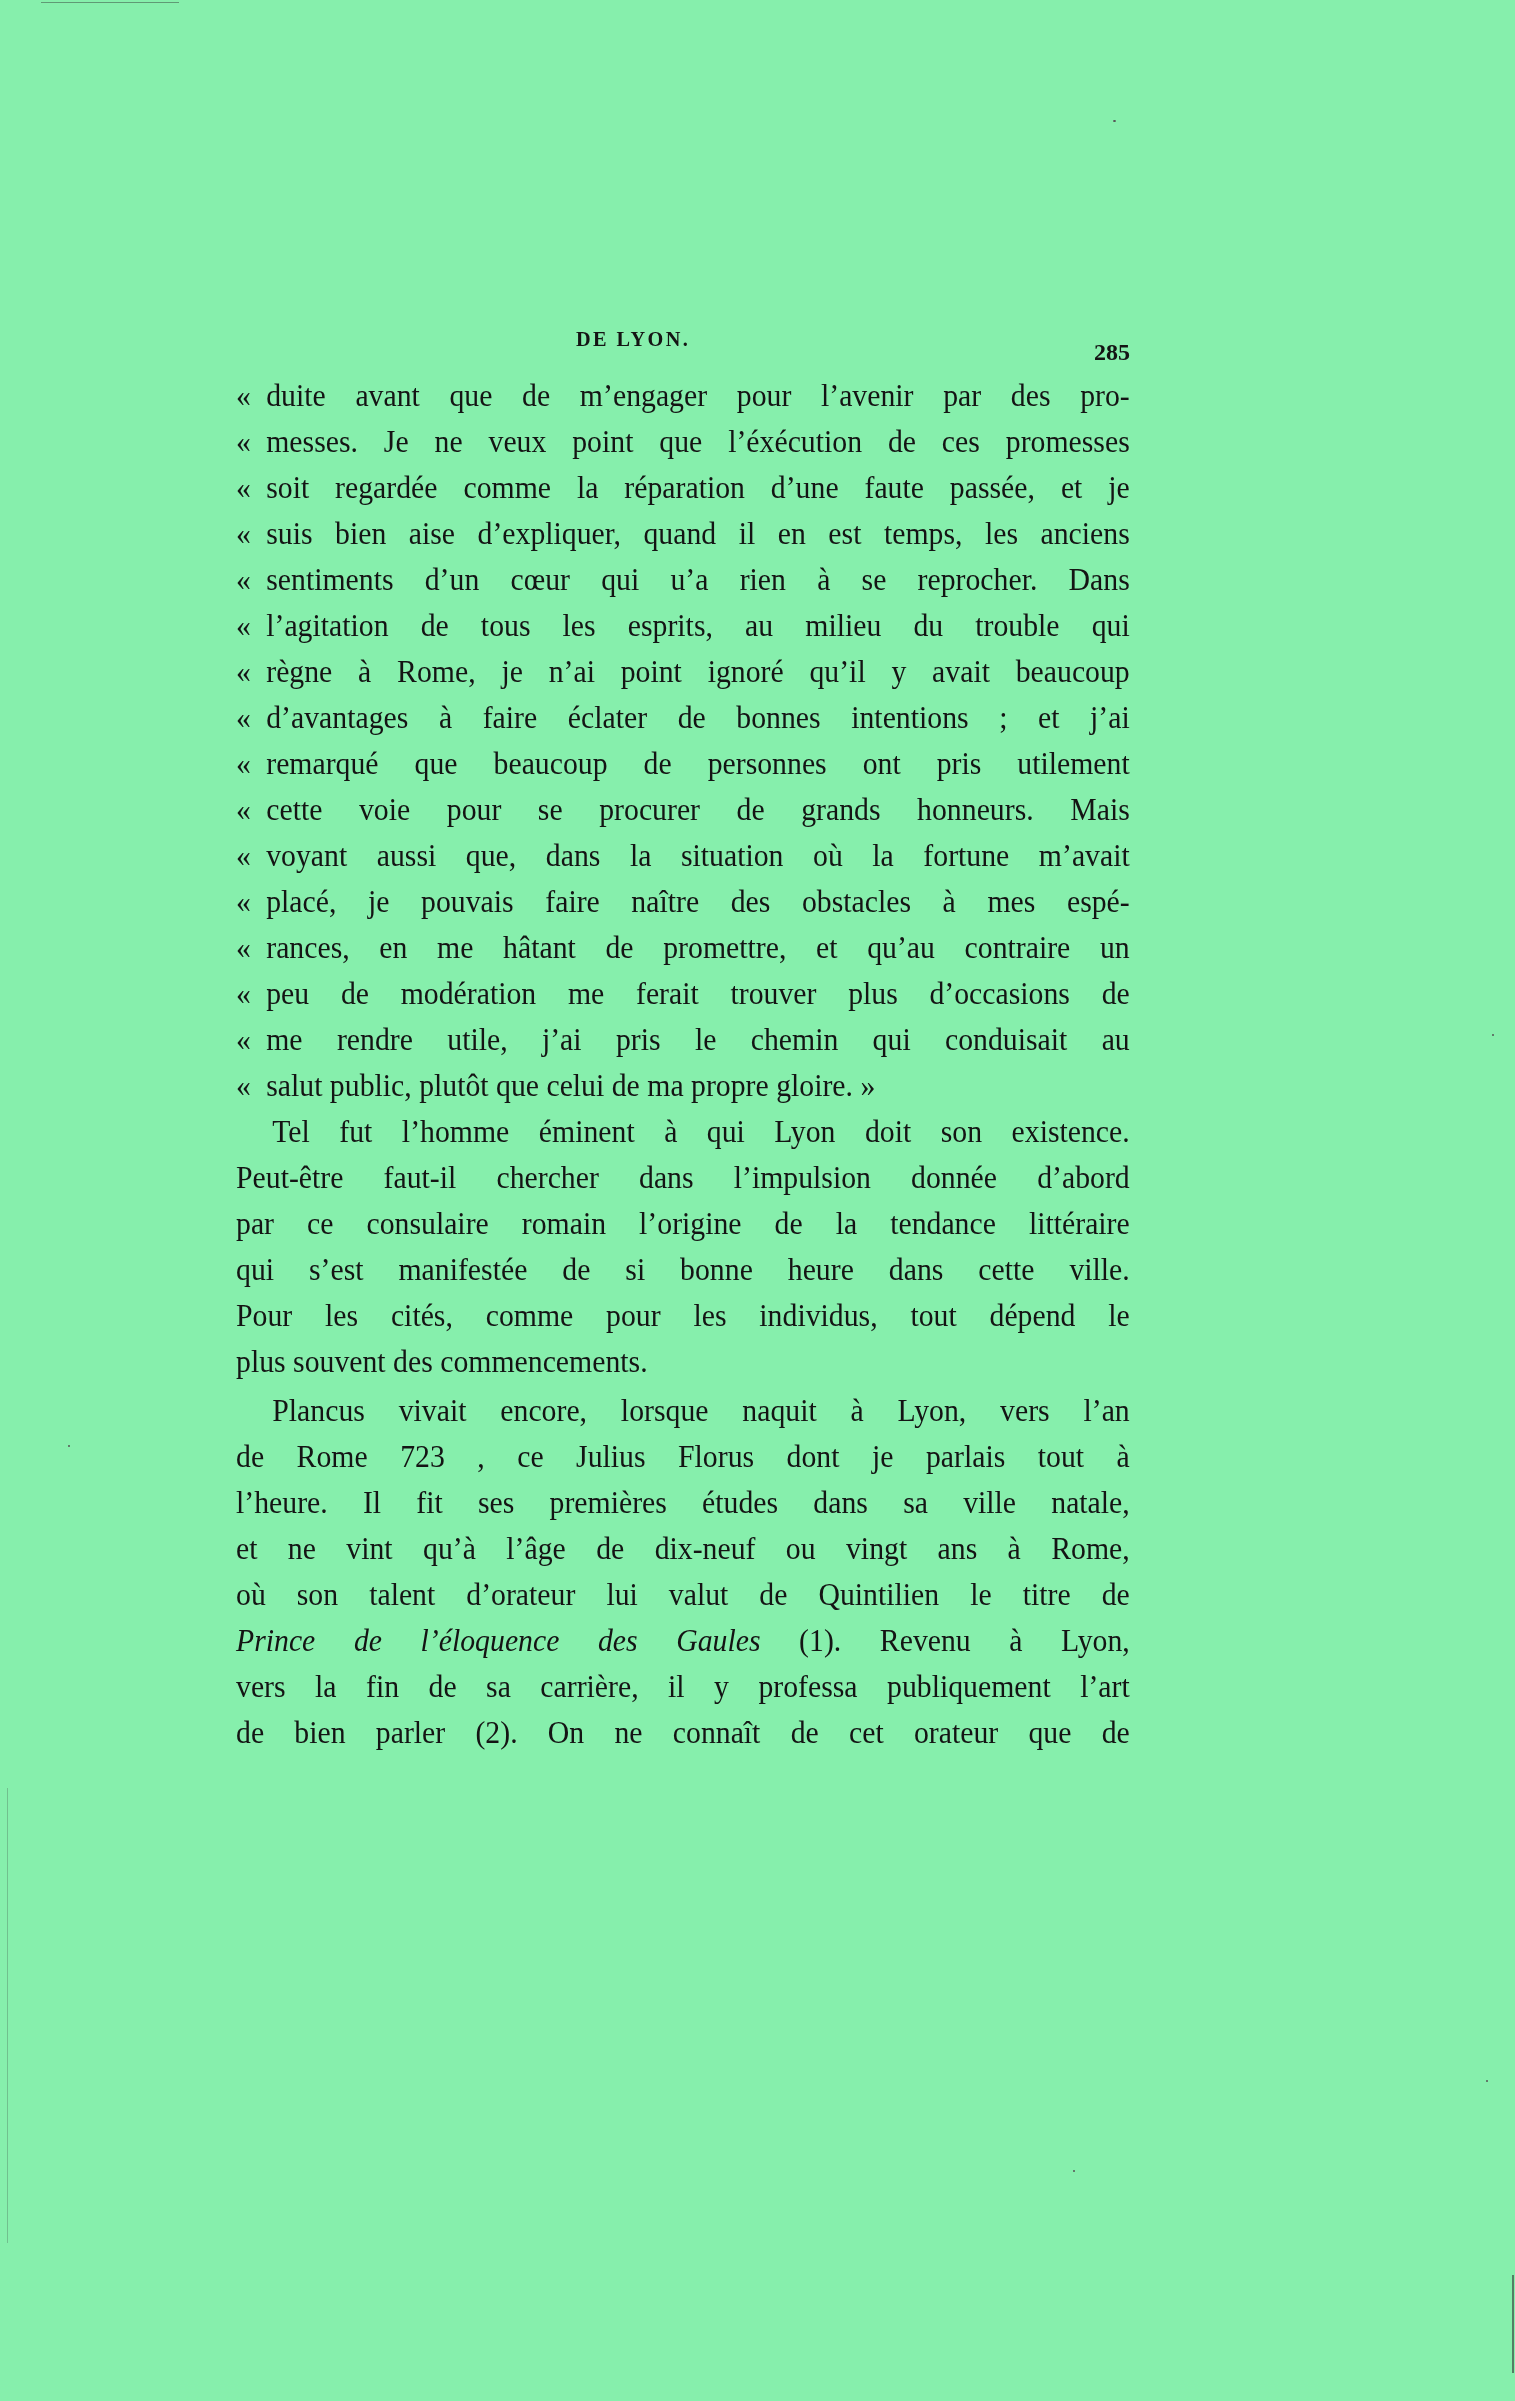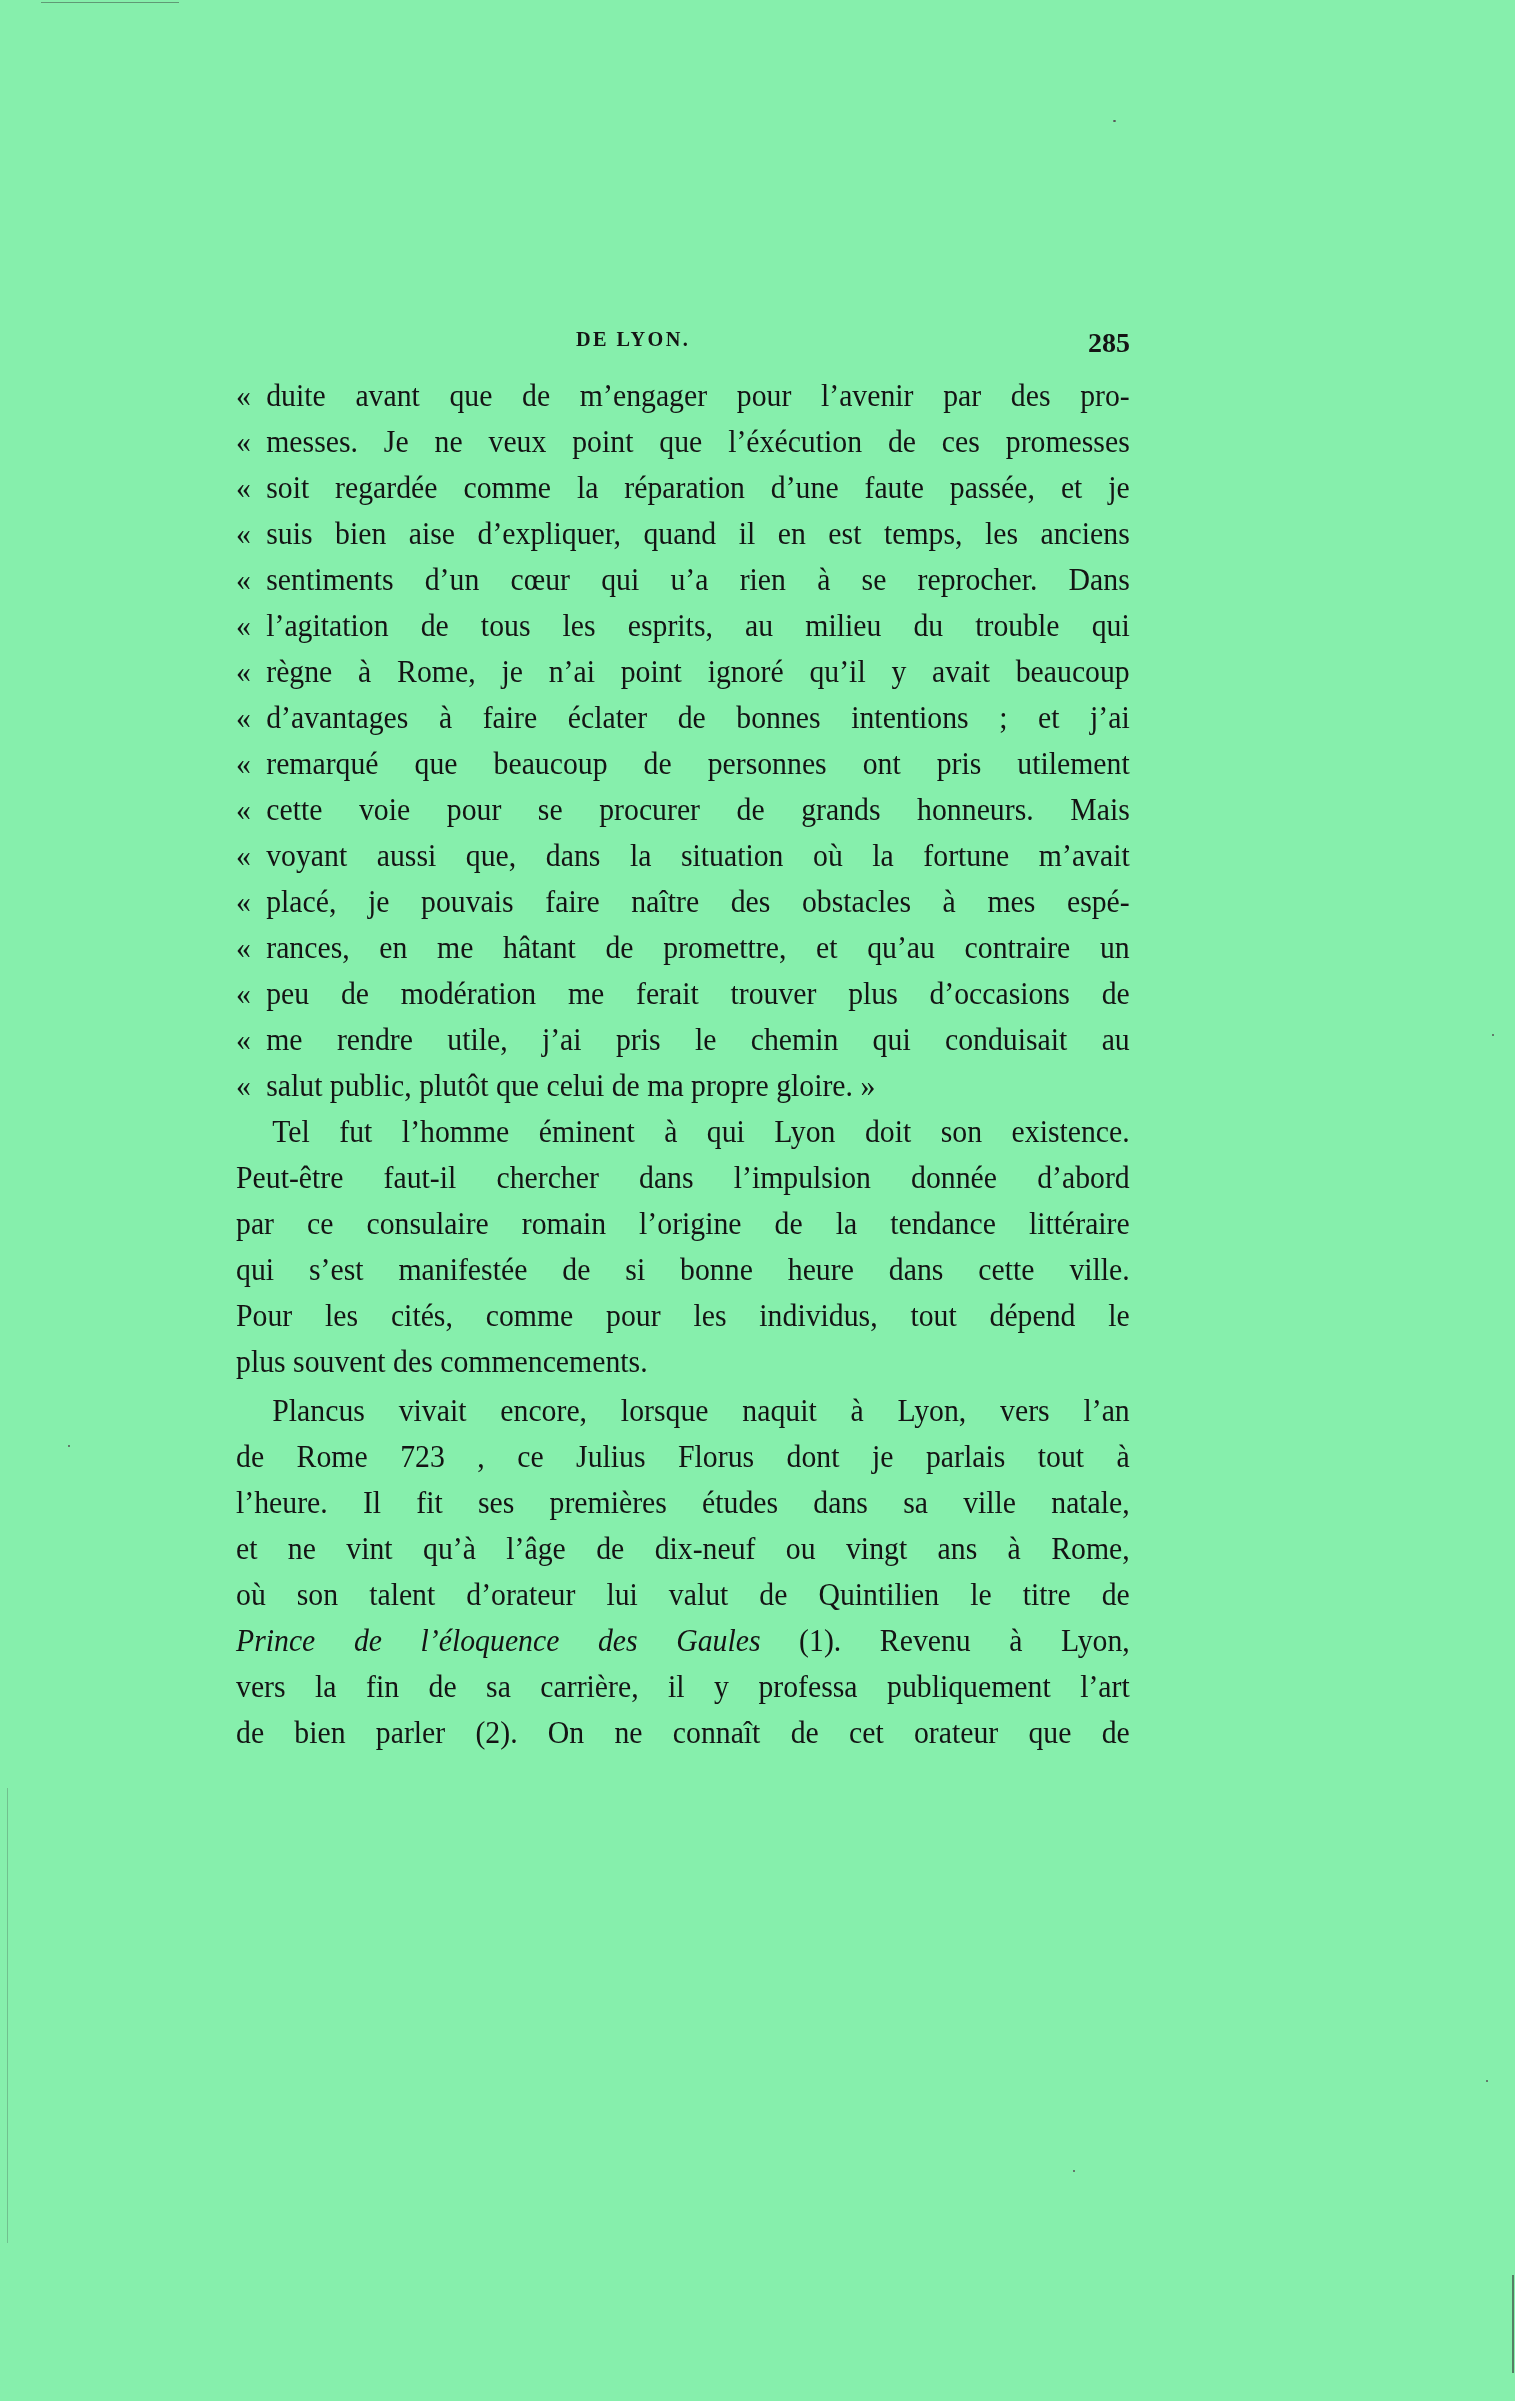--- a/index.html
+++ b/index.html
@@ -33,22 +33,22 @@
       left: 340px;
       top: 4.9px;
       font-size: 20.3px;
       letter-spacing: 2.4px;
       font-variant: small-caps;
       font-weight: bold;
     }
     .page-number {
       position: absolute;
       right: 0px;
-      top: 4px;
-      font-size: 28px;
+      top: 16px;
+      font-size: 24px;
       font-weight: bold;
     }
     .text-block {
       position: absolute;
       top: 372px;
       left: 236px;
       width: 894px;
     }
     .line {
       height: 46px;

